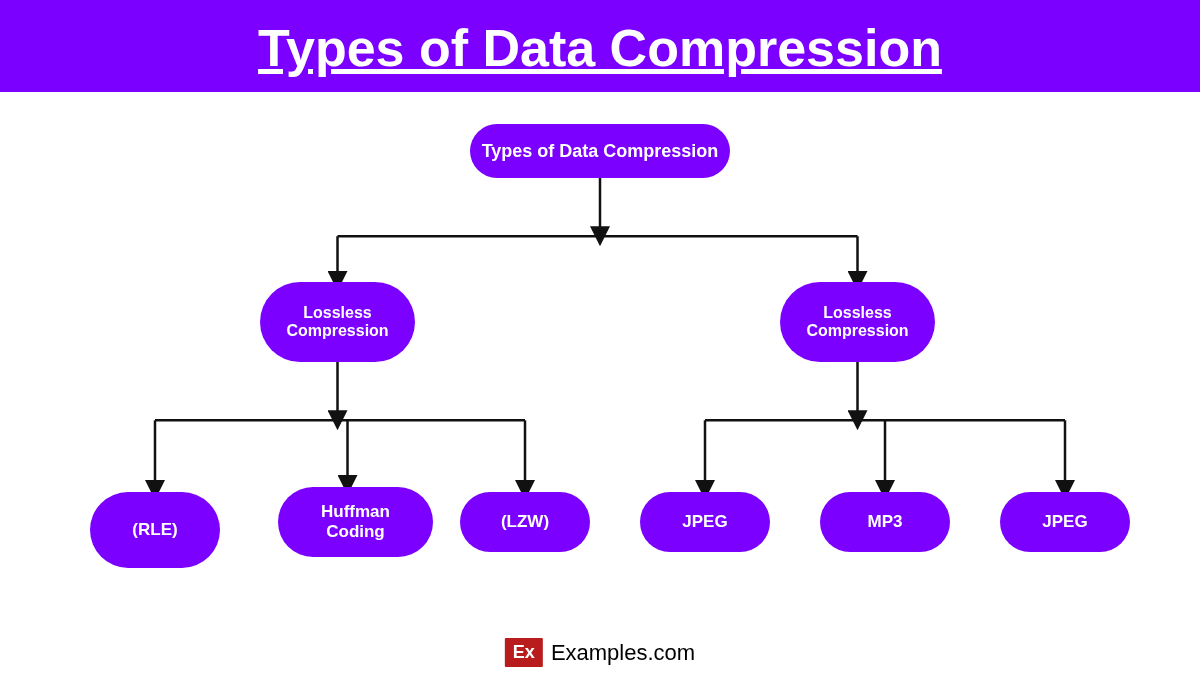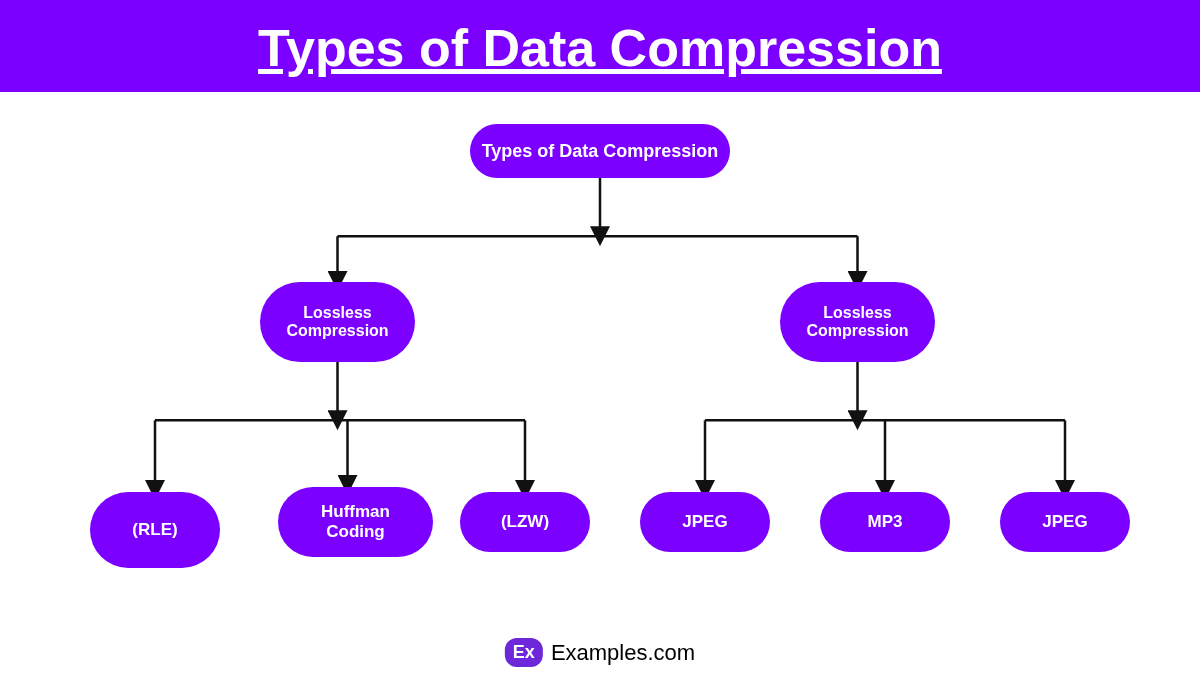--- a/index.html
+++ b/index.html
@@ -134,26 +134,26 @@
       position: absolute;
       bottom: 12px;
       left: 50%;
       transform: translateX(-50%);
       display: flex;
       align-items: center;
       gap: 8px;
     }
 
     .footer-logo {
-      background: #6d28d9;
+      background: #b91c1c;
       color: #fff;
       font-weight: 900;
       font-size: 18px;
       padding: 4px 8px;
-      border-radius: 12px;
+      border-radius: 1px;
     }
 
     .footer-text {
       font-size: 22px;
       font-weight: normal;
       color: #000;
     }
   </style>
 </head>
 <body>

